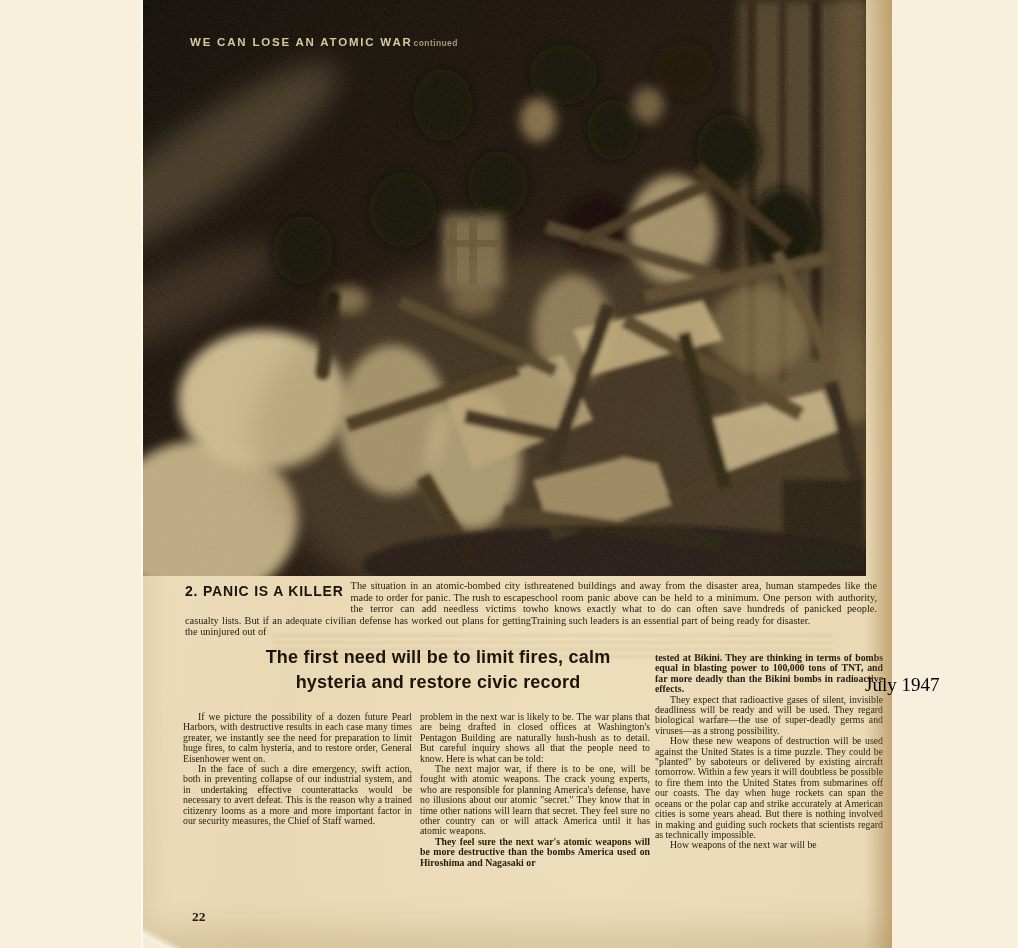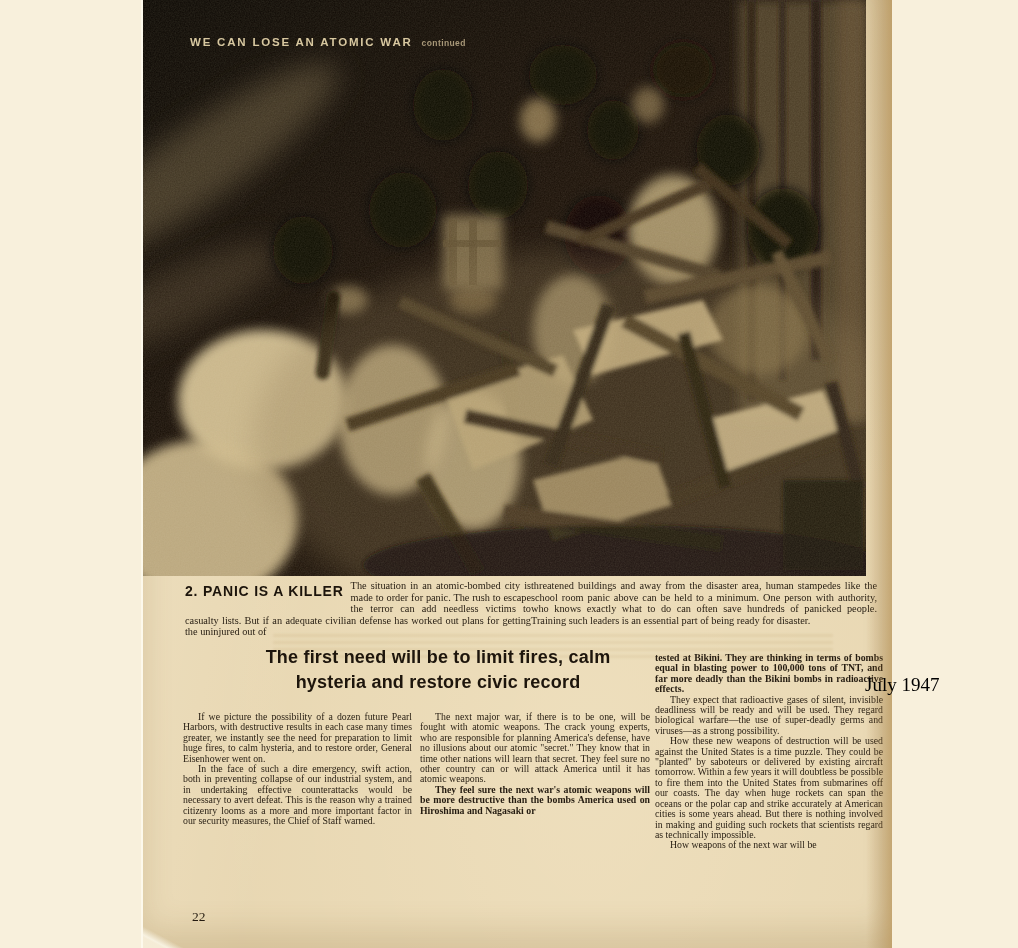--- a/index.html
+++ b/index.html
@@ -31,21 +31,21 @@
   .photo{
     position:absolute;left:0;top:0;width:723px;height:576px;
     background:#17110a;overflow:hidden;
   }
   .photo-header{
     position:absolute;left:47px;top:36px;z-index:5;
     font-family:"Liberation Sans", sans-serif;font-weight:bold;
     font-size:11.5px;letter-spacing:1.8px;color:#d8c8a0;white-space:nowrap;
   }
   .photo-header .continued{
-    font-size:8.5px;letter-spacing:.4px;color:#a89878;font-weight:bold;margin-left:9px;
+    font-size:8.5px;letter-spacing:.4px;color:#a89878;font-weight:bold;margin-left:1px;
   }
   
   .caption{
     position:absolute;left:42px;top:580px;width:700px;display:flex;
     font-size:10.3px;line-height:11.6px;text-align:justify;color:#251c11;
   }
   .caption-col{width:346px;}
   .caption-lead{
     float:left;height:24px;margin-right:7px;display:flex;align-items:center;
     font-family:"Liberation Sans", sans-serif;font-weight:bold;
@@ -70,21 +70,21 @@
   }
   .col p{margin:0;text-indent:15px;}
   .col p.noindent{text-indent:0;}
   .col p.bold{font-weight:bold;}
   #col-left{left:40px;top:712px;width:229px;}
   #col-mid{left:277px;top:712px;width:230px;}
   #col-right{left:512px;top:653px;width:228px;}
   
   .page-number{
     position:absolute;left:49px;top:909px;
-    font-weight:normal;font-size:13.5px;color:#241b10;
+    font-weight:bold;font-size:13.5px;color:#241b10;
   }
   .date-note{
     position:absolute;left:865px;top:674px;
     font-size:19px;color:#000000;font-family:"Liberation Serif", serif;
   }
 </style>
 </head>
 <body>
 
 <div class="page">
@@ -204,20 +204,21 @@
     <div>The first need will be to limit fires, calm</div>
     <div>hysteria and restore civic record</div>
   </div>
 
   <div class="col" id="col-left">
     <p>If we picture the possibility of a dozen future Pearl Harbors, with destructive results in each case many times greater, we instantly see the need for preparation to limit huge fires, to calm hysteria, and to restore order, General Eisenhower went on.</p>
     <p>In the face of such a dire emergency, swift action, both in preventing collapse of our industrial system, and in undertaking effective counterattacks would be necessary to avert defeat. This is the reason why a trained citizenry looms as a more and more important factor in our security measures, the Chief of Staff warned.</p>
   </div>
 
   <div class="col" id="col-mid">
+    <p class="noindent">problem in the next war is likely to be. The war plans that are being drafted in closed offices at Washington's Pentagon Building are naturally hush-hush as to detail. But careful inquiry shows all that the people need to know. Here is what can be told:</p>
     <p>The next major war, if there is to be one, will be fought with atomic weapons. The crack young experts, who are responsible for planning America's defense, have no illusions about our atomic "secret." They know that in time other nations will learn that secret. They feel sure no other country can or will attack America until it has atomic weapons.</p>
     <p class="bold">They feel sure the next war's atomic weapons will be more destructive than the bombs America used on Hiroshima and Nagasaki or</p>
   </div>
 
   <div class="col" id="col-right">
     <p class="noindent bold">tested at Bikini. They are thinking in terms of bombs equal in blasting power to 100,000 tons of TNT, and far more deadly than the Bikini bombs in radioactive effects.</p>
     <p>They expect that radioactive gases of silent, invisible deadliness will be ready and will be used. They regard biological warfare—the use of super-deadly germs and viruses—as a strong possibility.</p>
     <p>How these new weapons of destruction will be used against the United States is a time puzzle. They could be "planted" by saboteurs or delivered by existing aircraft tomorrow. Within a few years it will doubtless be possible to fire them into the United States from submarines off our coasts. The day when huge rockets can span the oceans or the polar cap and strike accurately at American cities is some years ahead. But there is nothing involved in making and guiding such rockets that scientists regard as technically impossible.</p>
     <p>How weapons of the next war will be</p>
   </div>

